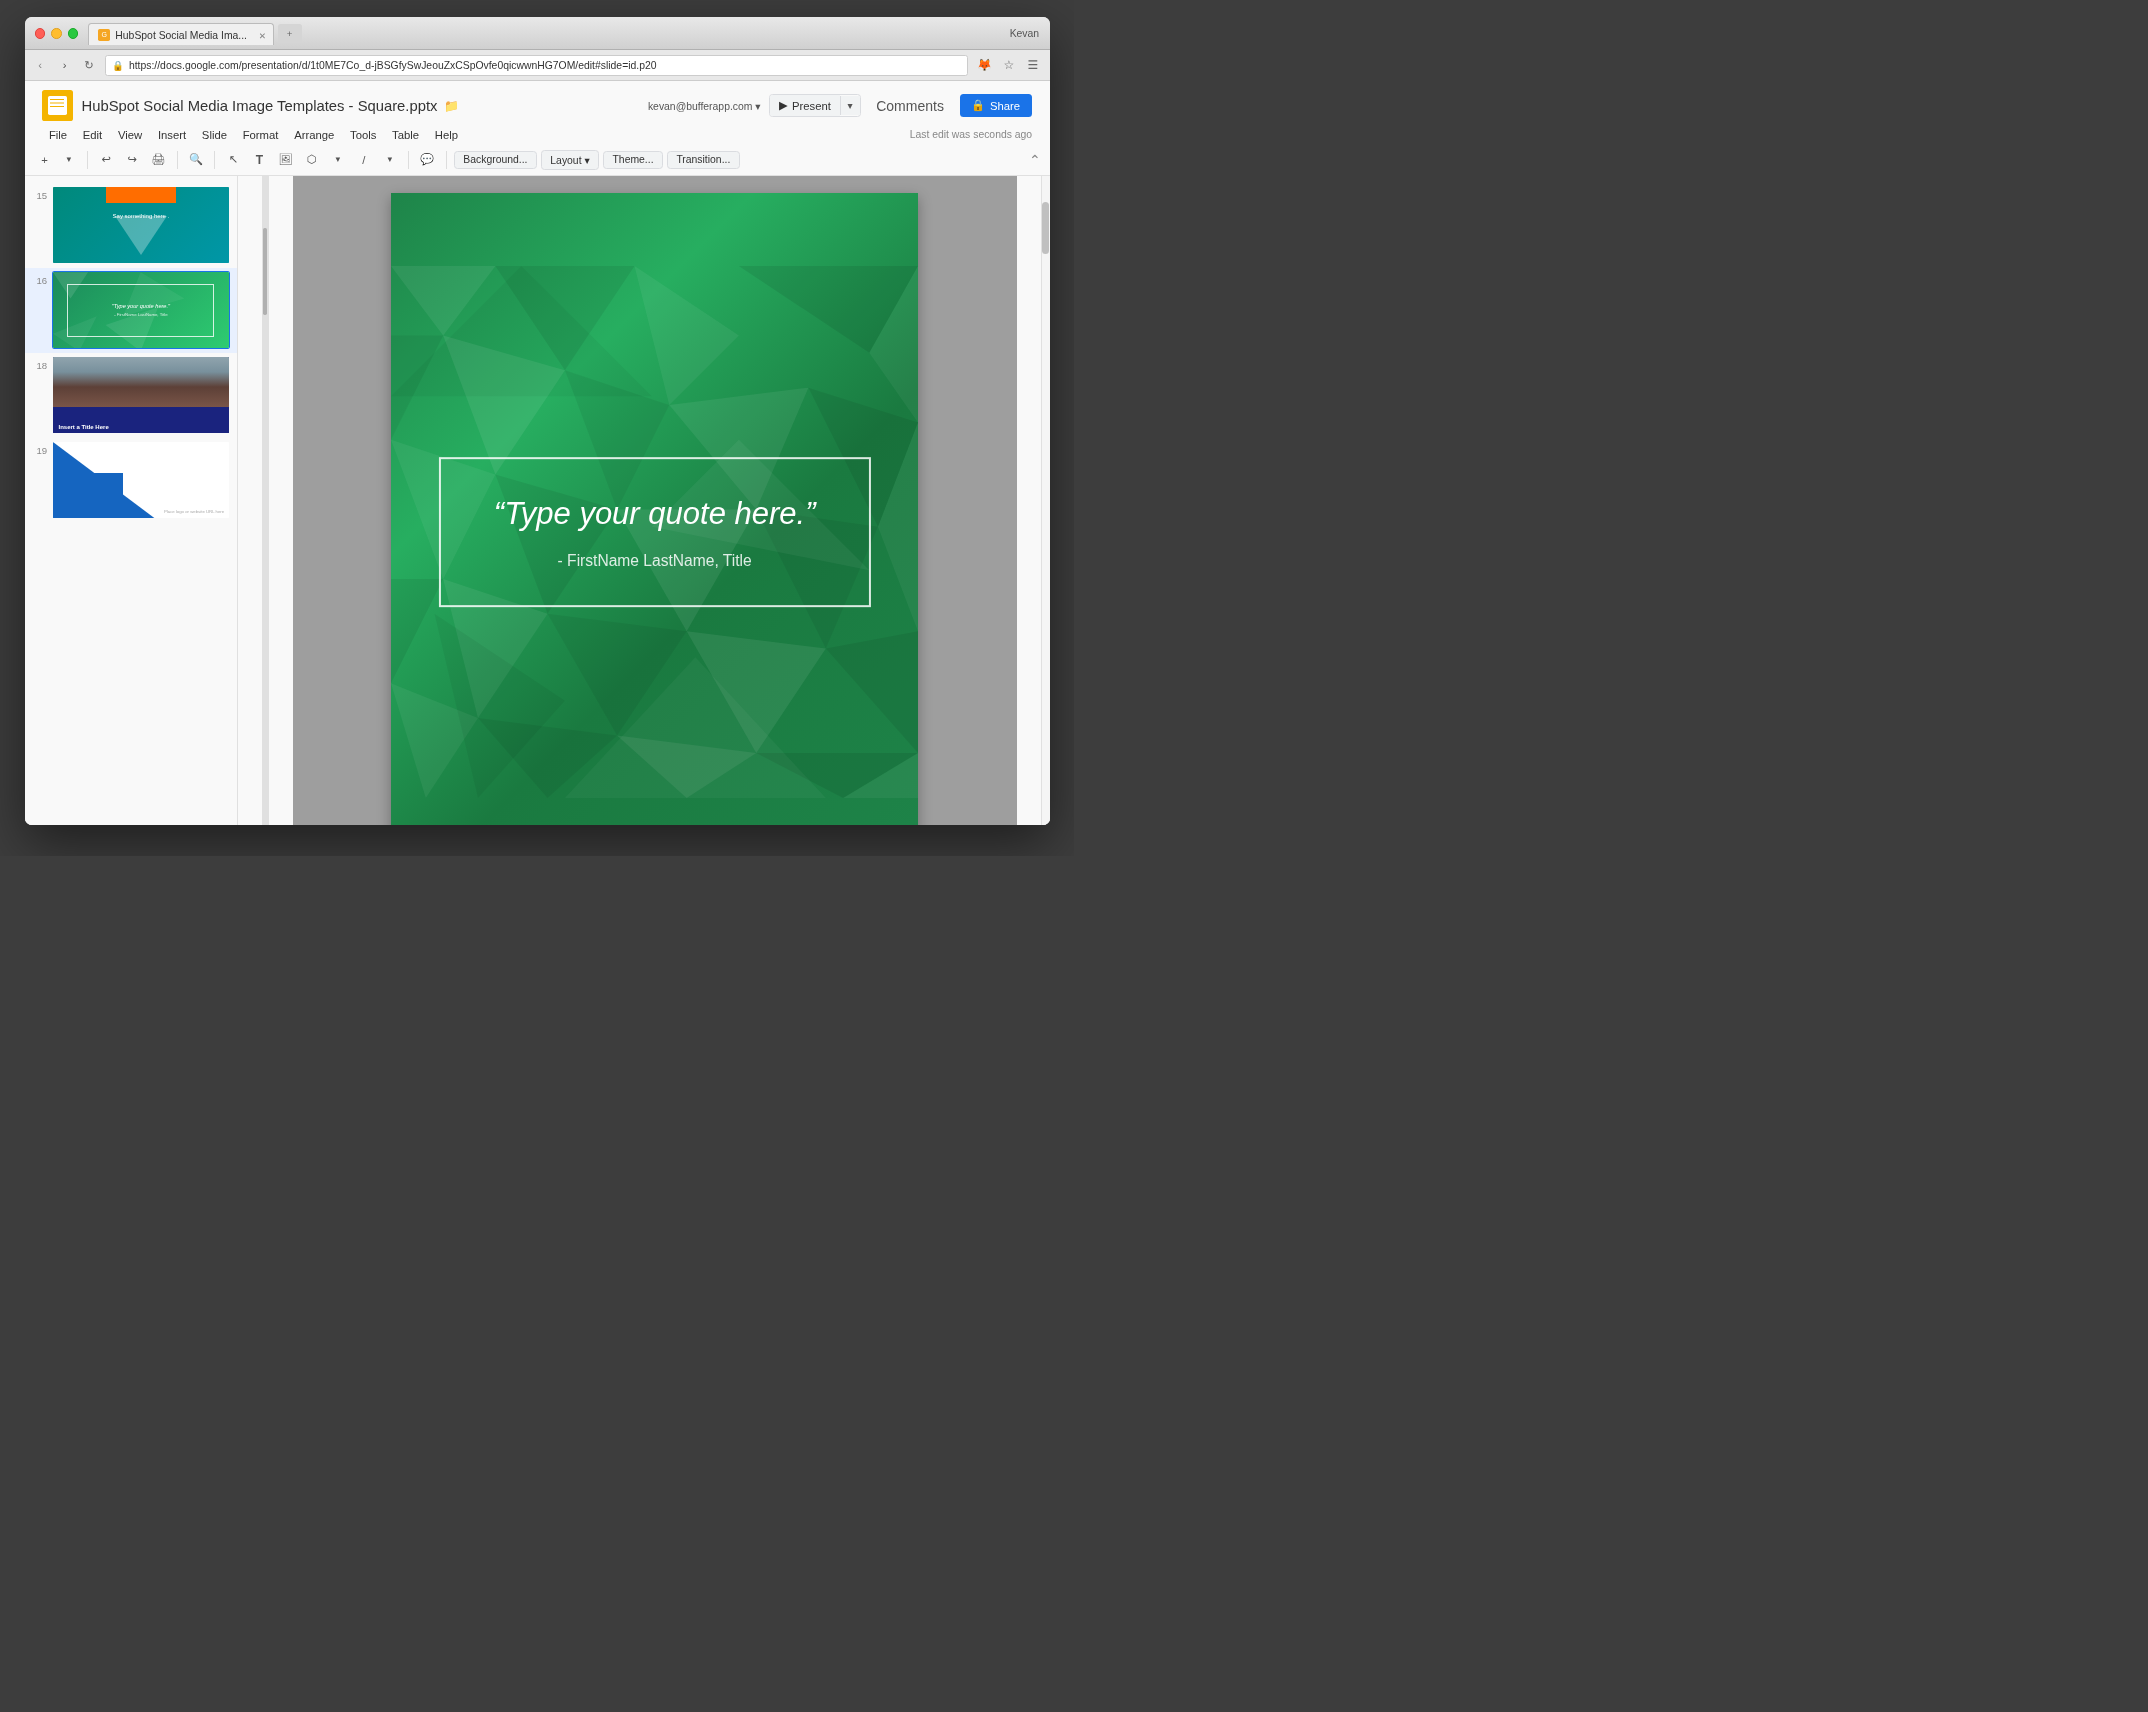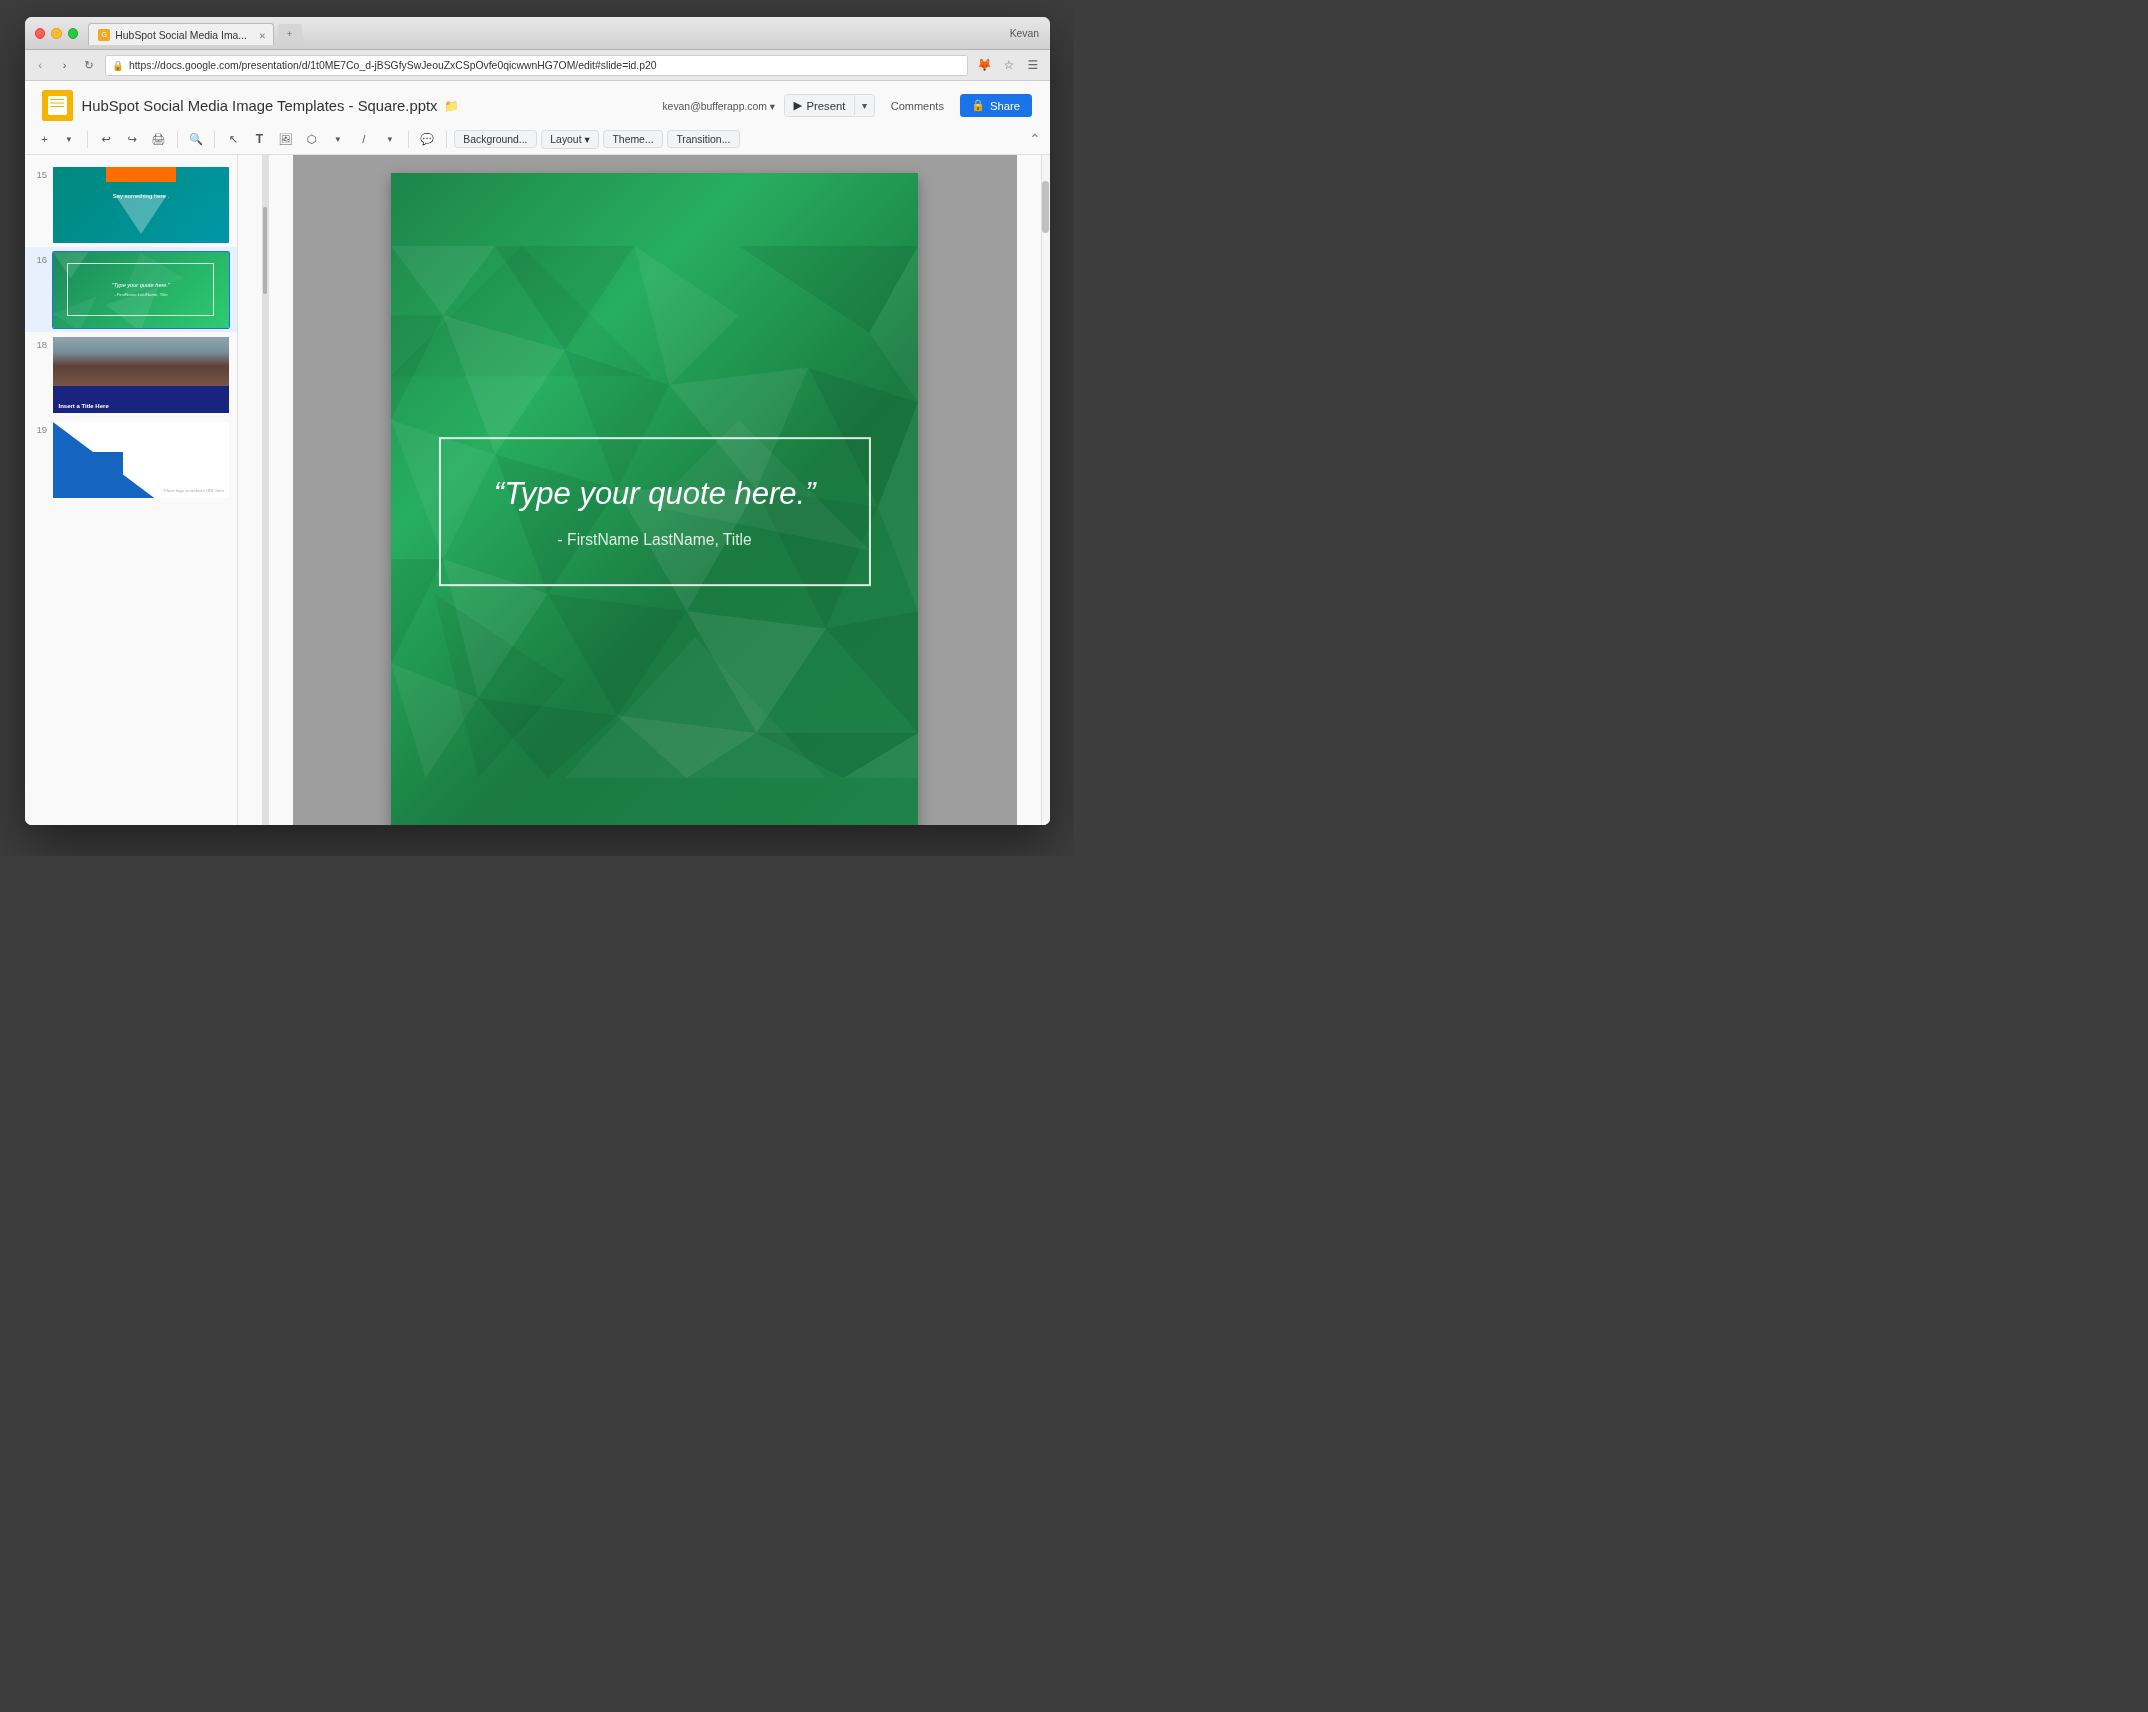--- a/index.html
+++ b/index.html
@@ -247,21 +247,21 @@
       border-radius: 2.6px;
     }
     .last-edit {
       margin-left: auto;
       font-size: 10.4px;
       color: #888;
     }
     .comments-btn {
       background: transparent;
       border: none;
-      font-size: 11px;
+      font-size: 14px;
       color: #555;
       cursor: pointer;
       padding: 4.3px 7px;
       text-align: right;
     }
     .share-btn {
       background: #1a73e8;
       color: white;
       border: none;
       border-radius: 3.5px;
@@ -709,20 +709,33 @@
             <div class="present-arrow">▼</div>
           </div>
           <button class="comments-btn">Comments</button>
           <button class="share-btn">
             <span>🔒</span>
             <span>Share</span>
           </button>
         </div>
       </div>
 
+      <div class="menubar">
+        <span class="menubar-item">File</span>
+        <span class="menubar-item">Edit</span>
+        <span class="menubar-item">View</span>
+        <span class="menubar-item">Insert</span>
+        <span class="menubar-item">Slide</span>
+        <span class="menubar-item">Format</span>
+        <span class="menubar-item">Arrange</span>
+        <span class="menubar-item">Tools</span>
+        <span class="menubar-item">Table</span>
+        <span class="menubar-item">Help</span>
+        <span class="last-edit">Last edit was seconds ago</span>
+      </div>
     </div>
 
     <div class="toolbar">
       <div class="toolbar-group">
         <div class="toolbar-btn">+</div>
         <div class="toolbar-btn" style="font-size:7.8px;">▼</div>
       </div>
       <div class="toolbar-separator"></div>
       <div class="toolbar-btn">↩</div>
       <div class="toolbar-btn">↪</div>

